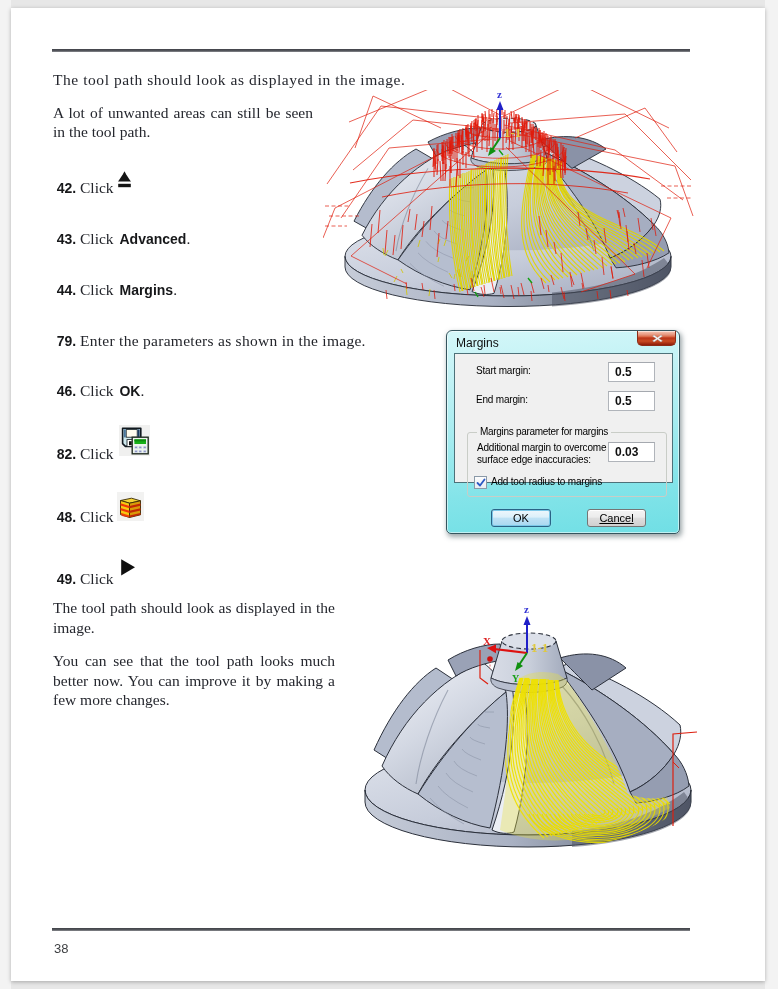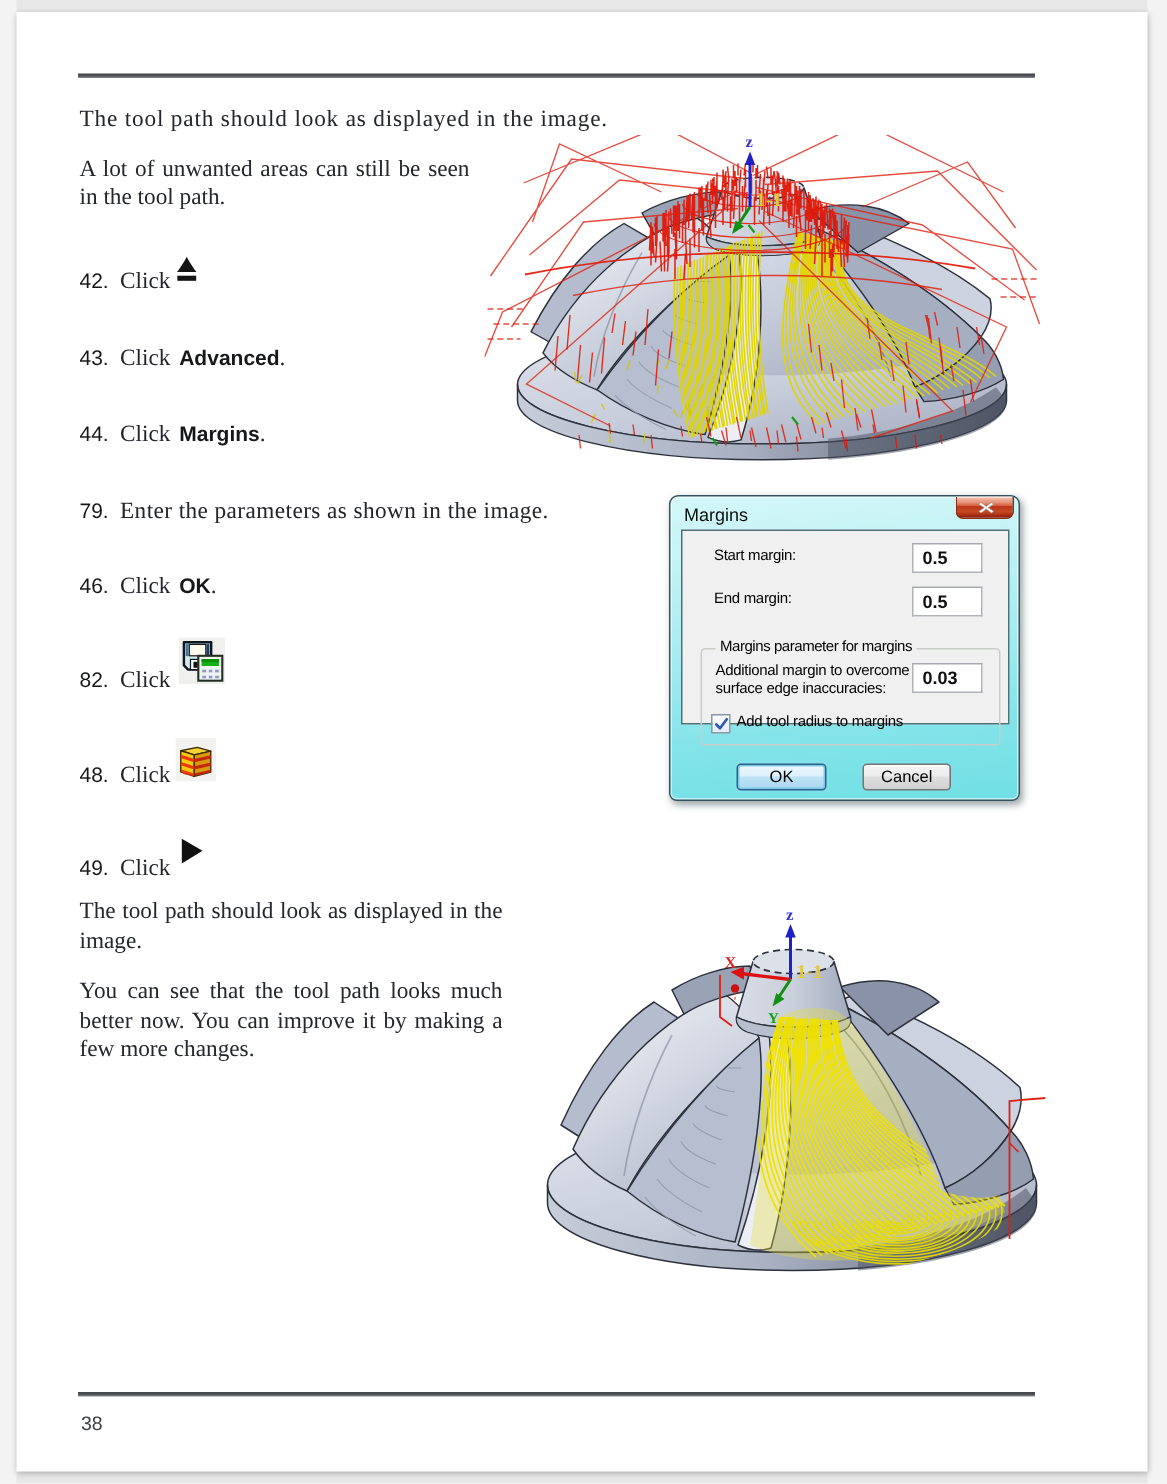--- a/index.html
+++ b/index.html
@@ -14,21 +14,21 @@
 
 .rule { position:absolute; left:41px; width:638px; height:3px;
   background: linear-gradient(180deg, #404248 0%, #55575d 60%, #8e9094 100%); }
 #rule-top { top:41px; }
 #rule-bottom { top:920px; height:2.5px; }
 
 .serif { position:absolute; font-size:15.5px; line-height:19.2px; color:#25272e; }
 .just { text-align:justify; text-align-last:justify; }
 
 .step { position:absolute; left:42px; font-size:15.5px; line-height:19.2px; color:#23252b; white-space:nowrap; }
-.step .num { display:inline-block; width:27px; font-family:"Liberation Sans", sans-serif; font-weight:normal; font-size:14px; color:#17181a; }
+.step .num { display:inline-block; width:27px; font-family:"Liberation Sans", sans-serif; font-weight:bold; font-size:14px; color:#17181a;text-align:center; }
 .step .tgt { font-family:"Liberation Sans", sans-serif; font-weight:bold; font-size:14px; color:#17181a; margin-left:2px; }
 
 .abs { position:absolute; }
 
 #page-number { position:absolute; left:43px; top:933px;
   font-family:"Liberation Sans", sans-serif; font-size:13px; color:#3d3f42; }
 
 
 #margins-dialog { position:absolute; left:435px; top:322px; width:234px; height:204px;
   border:1px solid #35555e; border-radius:6px 6px 5px 5px;
@@ -54,24 +54,24 @@
   font-size:10px; letter-spacing:-0.3px; color:#000; white-space:nowrap; }
 #dlg-checkbox { position:absolute; left:19px; top:122px; width:13px; height:13px;
   background: linear-gradient(180deg,#fdfdfd,#e7ecf2); border:1px solid #8a99a8; }
 #dlg-checkbox svg { position:absolute; left:0.5px; top:0.5px; }
 .dlg-btn { position:absolute; top:155px; height:18px; font-size:11px; color:#000;
   text-align:center; line-height:16px; border-radius:3px; }
 #dlg-ok { left:36px; width:60px;
   border:1px solid #2a6385;
   background: linear-gradient(180deg,#eef7fc 0%, #dcf0fa 45%, #bfe2f5 50%, #a8d8f0 100%);
   box-shadow: inset 0 0 0 1px #7cc8e8, 0 0 2px #9adef2; }
-#dlg-cancel { left:120px; width:59px;
+#dlg-cancel { left:132px; width:59px;
   border:1px solid #757575;
   background: linear-gradient(180deg,#f4f4f4 0%, #ececec 45%, #dedede 50%, #d0d0d0 100%);
-  box-shadow: inset 0 1px 0 #fff; }
+  box-shadow: inset 0 1px 0 #fff; text-decoration: underline; }
 </style>
 </head>
 <body>
 
 <div id="viewer-bg"></div>
 <div id="band-top"></div>
 <div id="band-bottom"></div>
 <div id="page">
     <div class="rule" id="rule-top"></div>
     <div class="serif just" style="left:42px;top:94.8px;width:260px">A lot of unwanted areas can still be seen</div>

